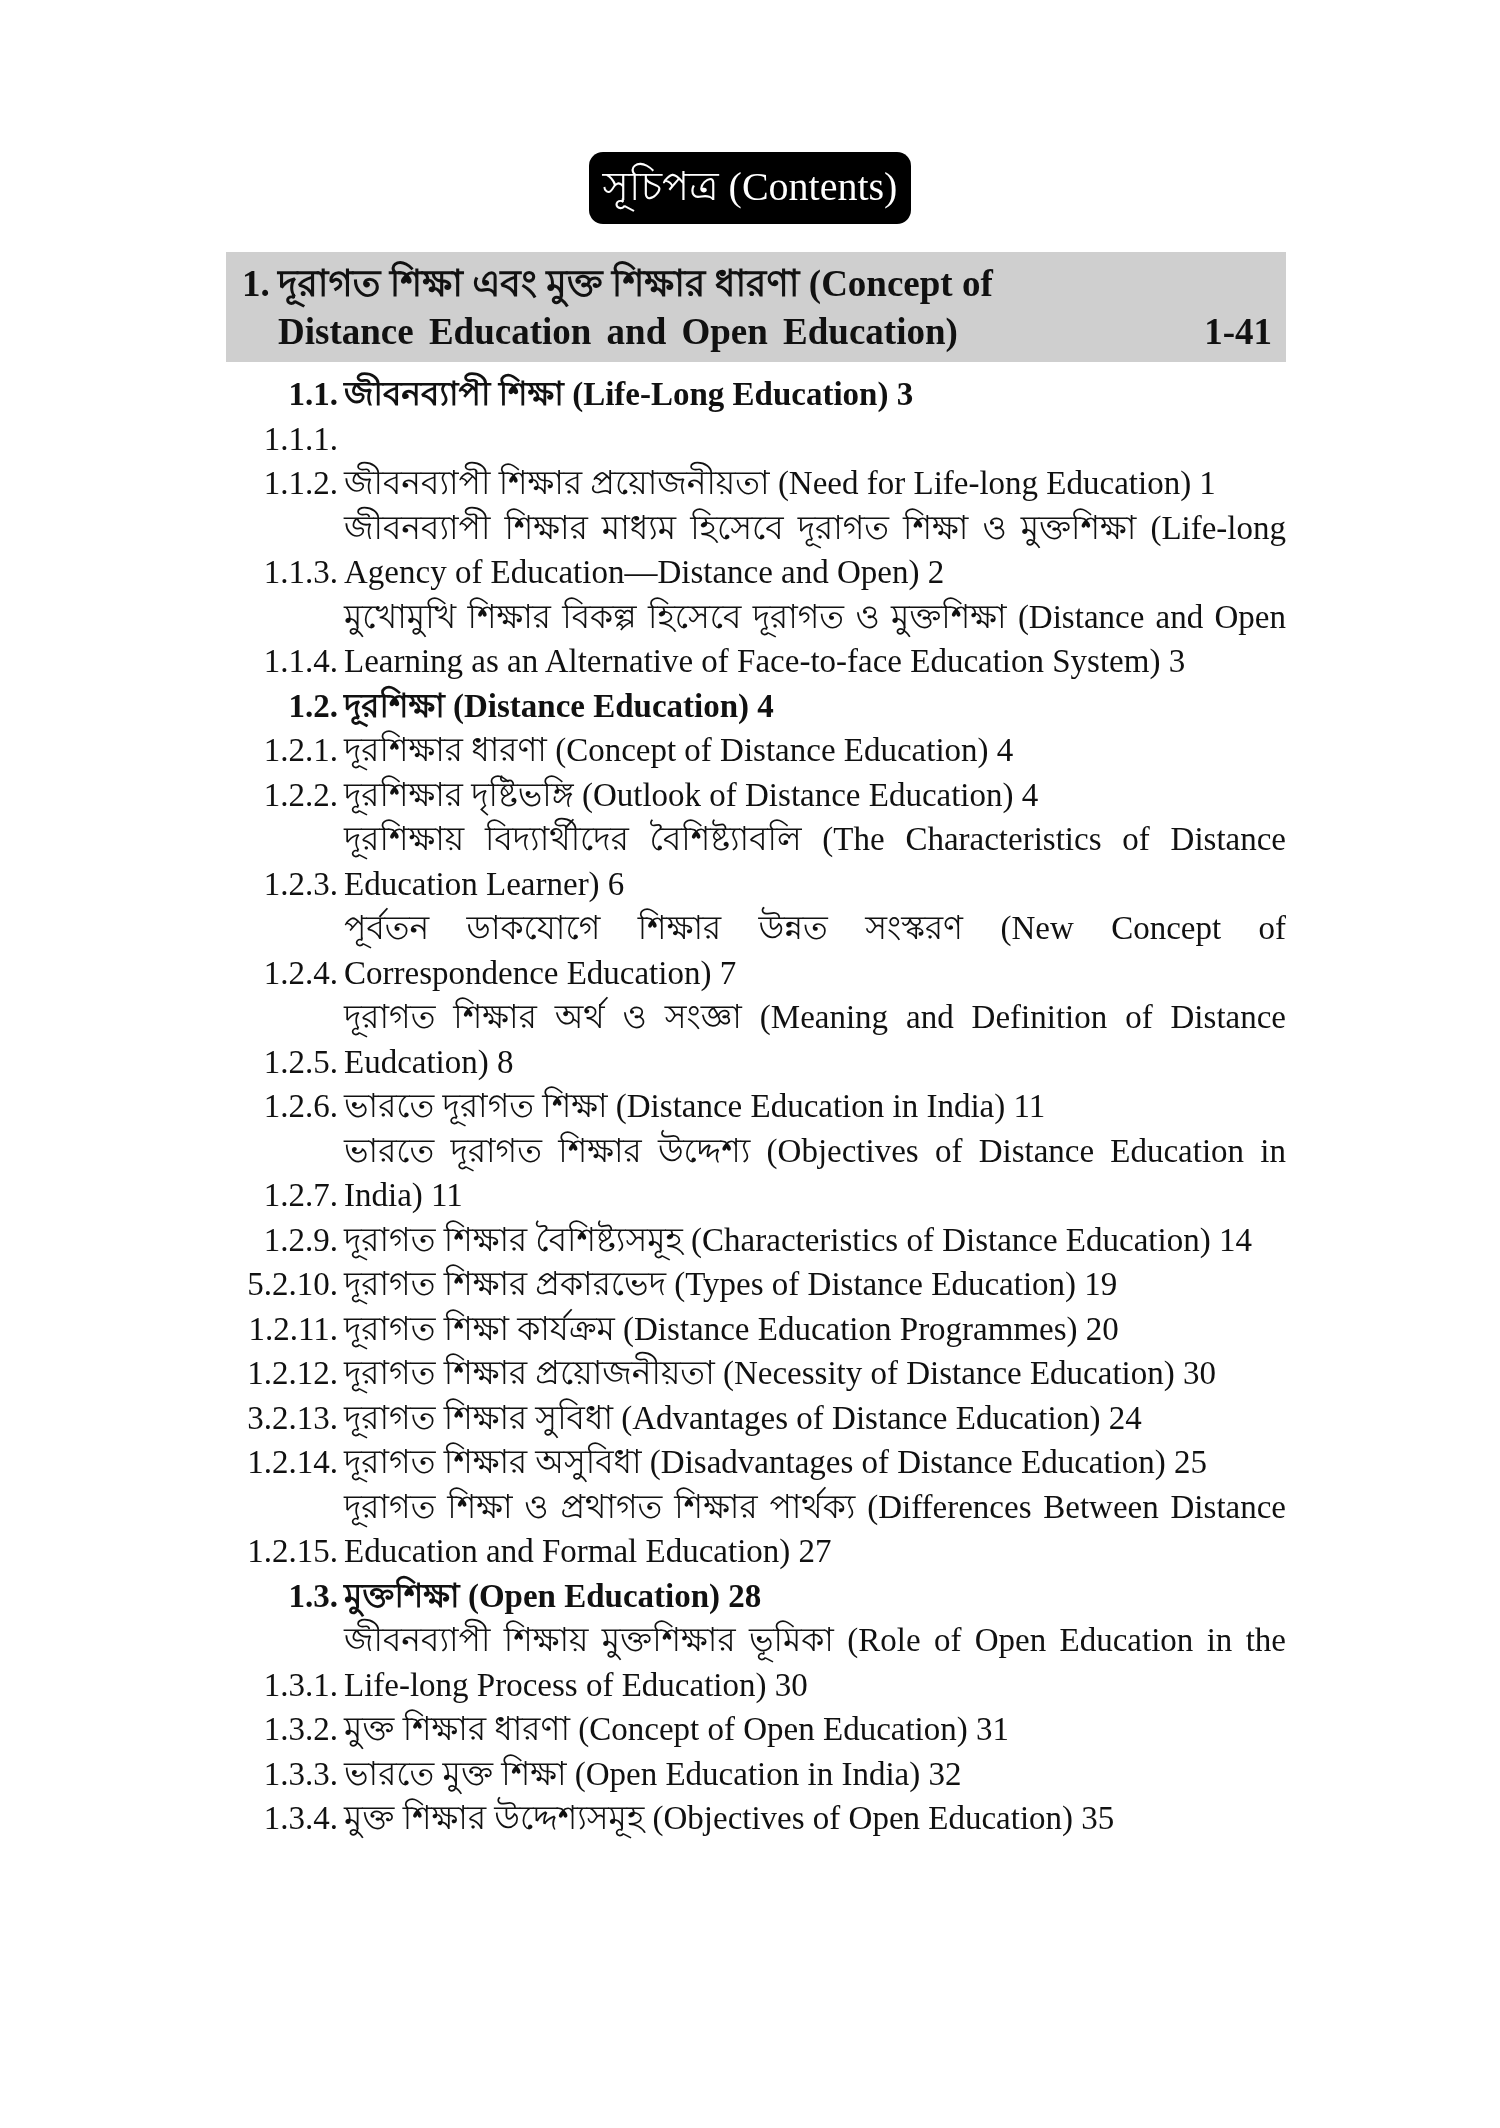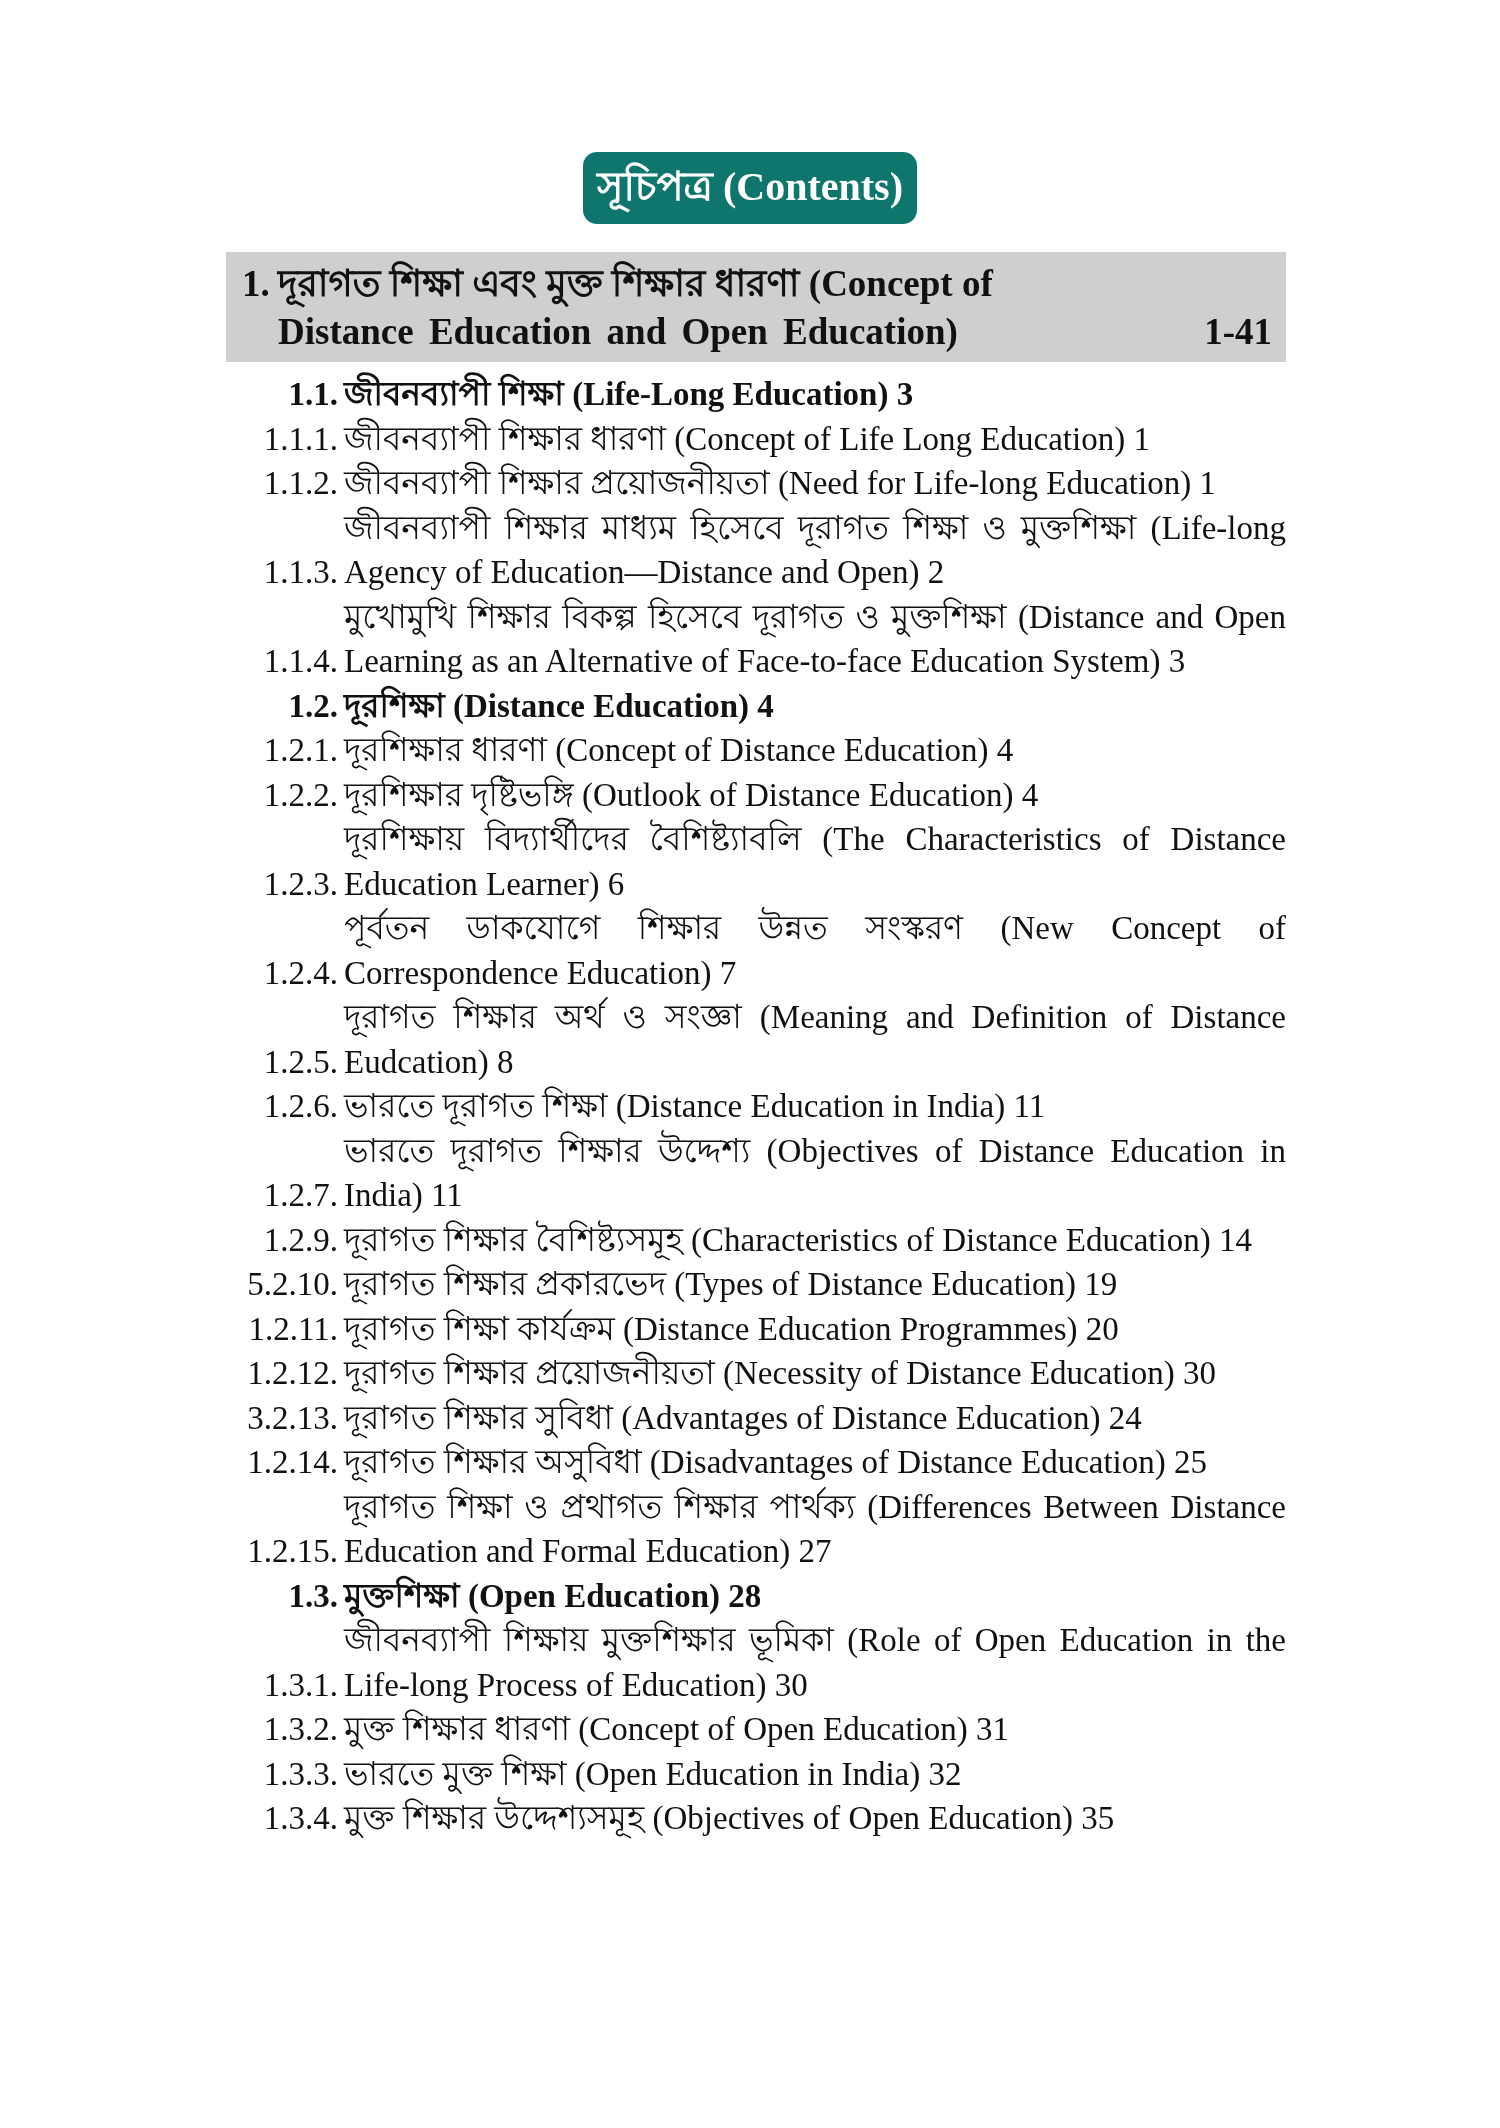--- a/index.html
+++ b/index.html
@@ -3,23 +3,23 @@
 <meta charset="utf-8">
 <style>
   html, body { margin: 0; padding: 0; background: #ffffff; }
   body {
     width: 1500px; height: 2128px; position: relative; overflow: hidden;
     font-family: "Liberation Serif", "DejaVu Serif", serif;
     color: #111111;
   }
   .title-wrap { position: absolute; top: 152px; left: 0; width: 1500px; text-align: center; }
   .title-pill {
-    display: inline-block; background: #0f766e; color: #ffffff;
+    display: inline-block; background: #000000; color: #ffffff;
     border-radius: 14px; padding: 6px 14px 8px 14px;
-    font-size: 40px; font-weight: bold; line-height: 58px;
+    font-size: 40px; font-weight: normal; line-height: 58px;
   }
   .chapter-banner {
     position: absolute; top: 252px; left: 226px; width: 1060px; height: 110px;
     background: #cfcfcf; box-sizing: border-box; padding: 8px 14px 0 16px;
     font-weight: bold; font-size: 37px; line-height: 48px;
   }
   .chapter-line1 { display: flex; white-space: nowrap; }
   .chapter-num { width: 36px; }
   .chapter-line2 { display: flex; justify-content: space-between; padding-left: 36px; white-space: nowrap; }
   .chapter-line2 .sp { word-spacing: 6px; }
@@ -49,21 +49,20 @@
   </div>
 </div>
 
 <div class="toc" id="toc">
     <div class="entry section">
       <span class="num">1.1.</span>
       <span class="text">জীবনব্যাপী শিক্ষা (Life-Long Education) 3</span>
     </div>
     <div class="entry">
       <span class="num">1.1.1.</span>
-      <span class="text">জীবনব্যাপী শিক্ষার ধারণা (Concept of Life Long Education)  1</span>
     </div>
     <div class="entry">
       <span class="num">1.1.2.</span>
       <span class="text">জীবনব্যাপী শিক্ষার প্রয়োজনীয়তা (Need for Life-long Education)  1</span>
     </div>
     <div class="entry">
       <span class="num">1.1.3.</span>
       <span class="text">জীবনব্যাপী শিক্ষার মাধ্যম হিসেবে দূরাগত শিক্ষা ও মুক্তশিক্ষা (Life-long Agency of Education—Distance and Open) 2</span>
     </div>
     <div class="entry">

